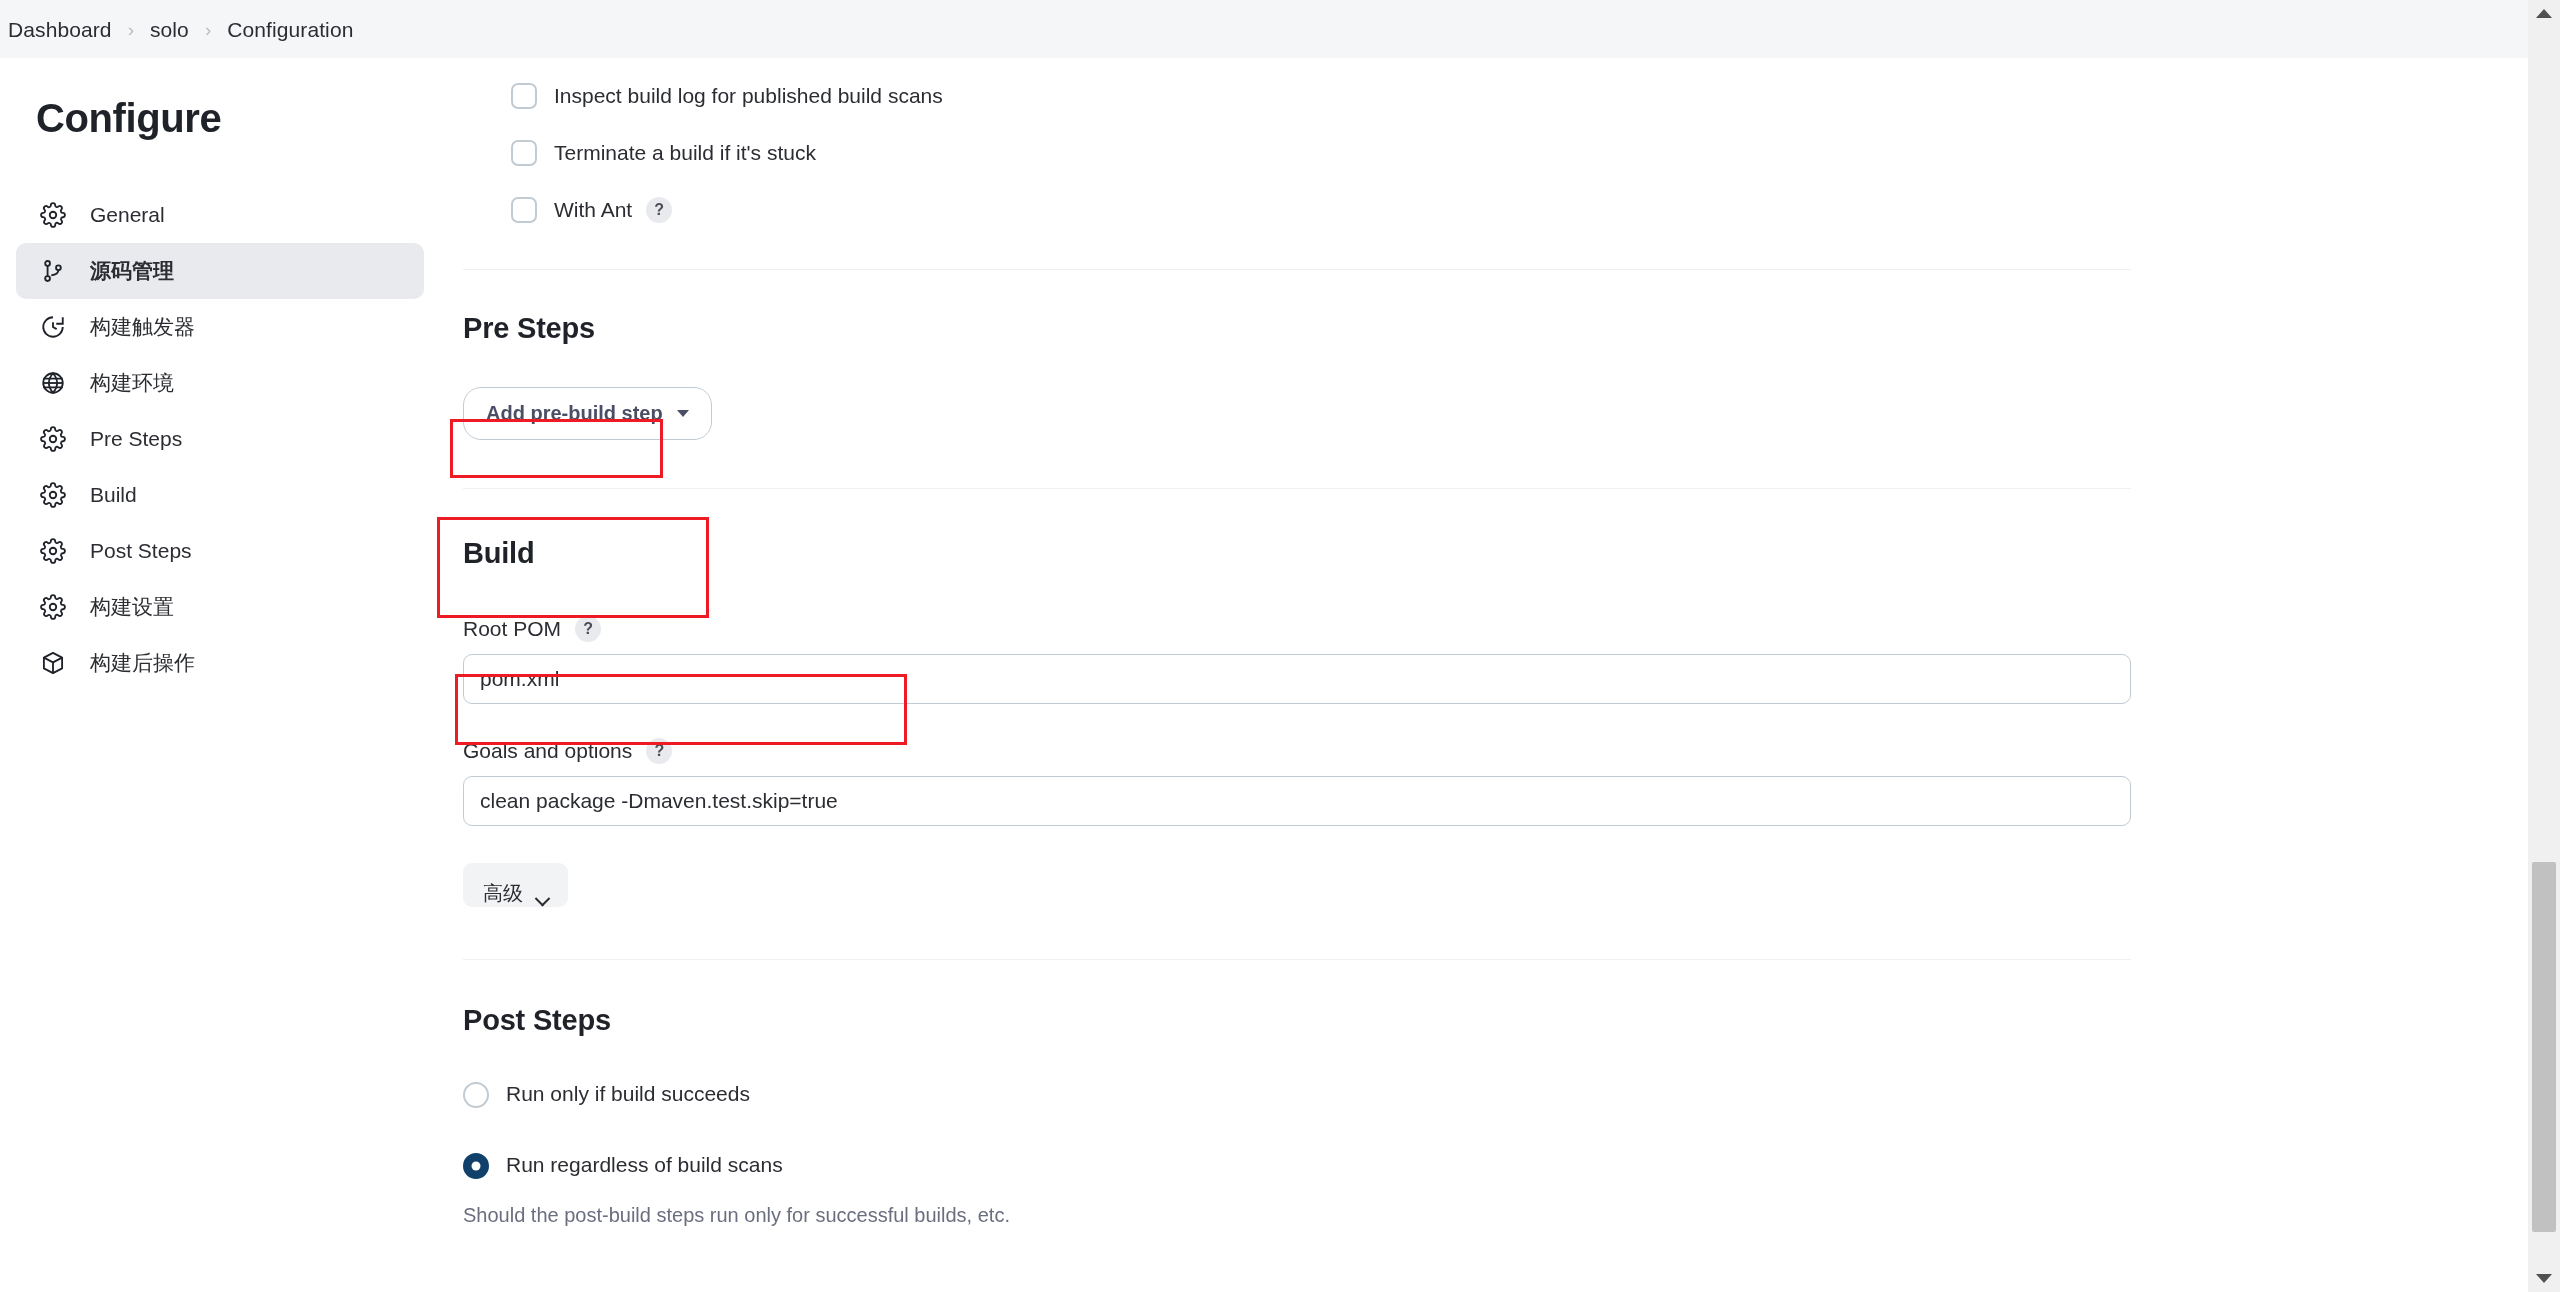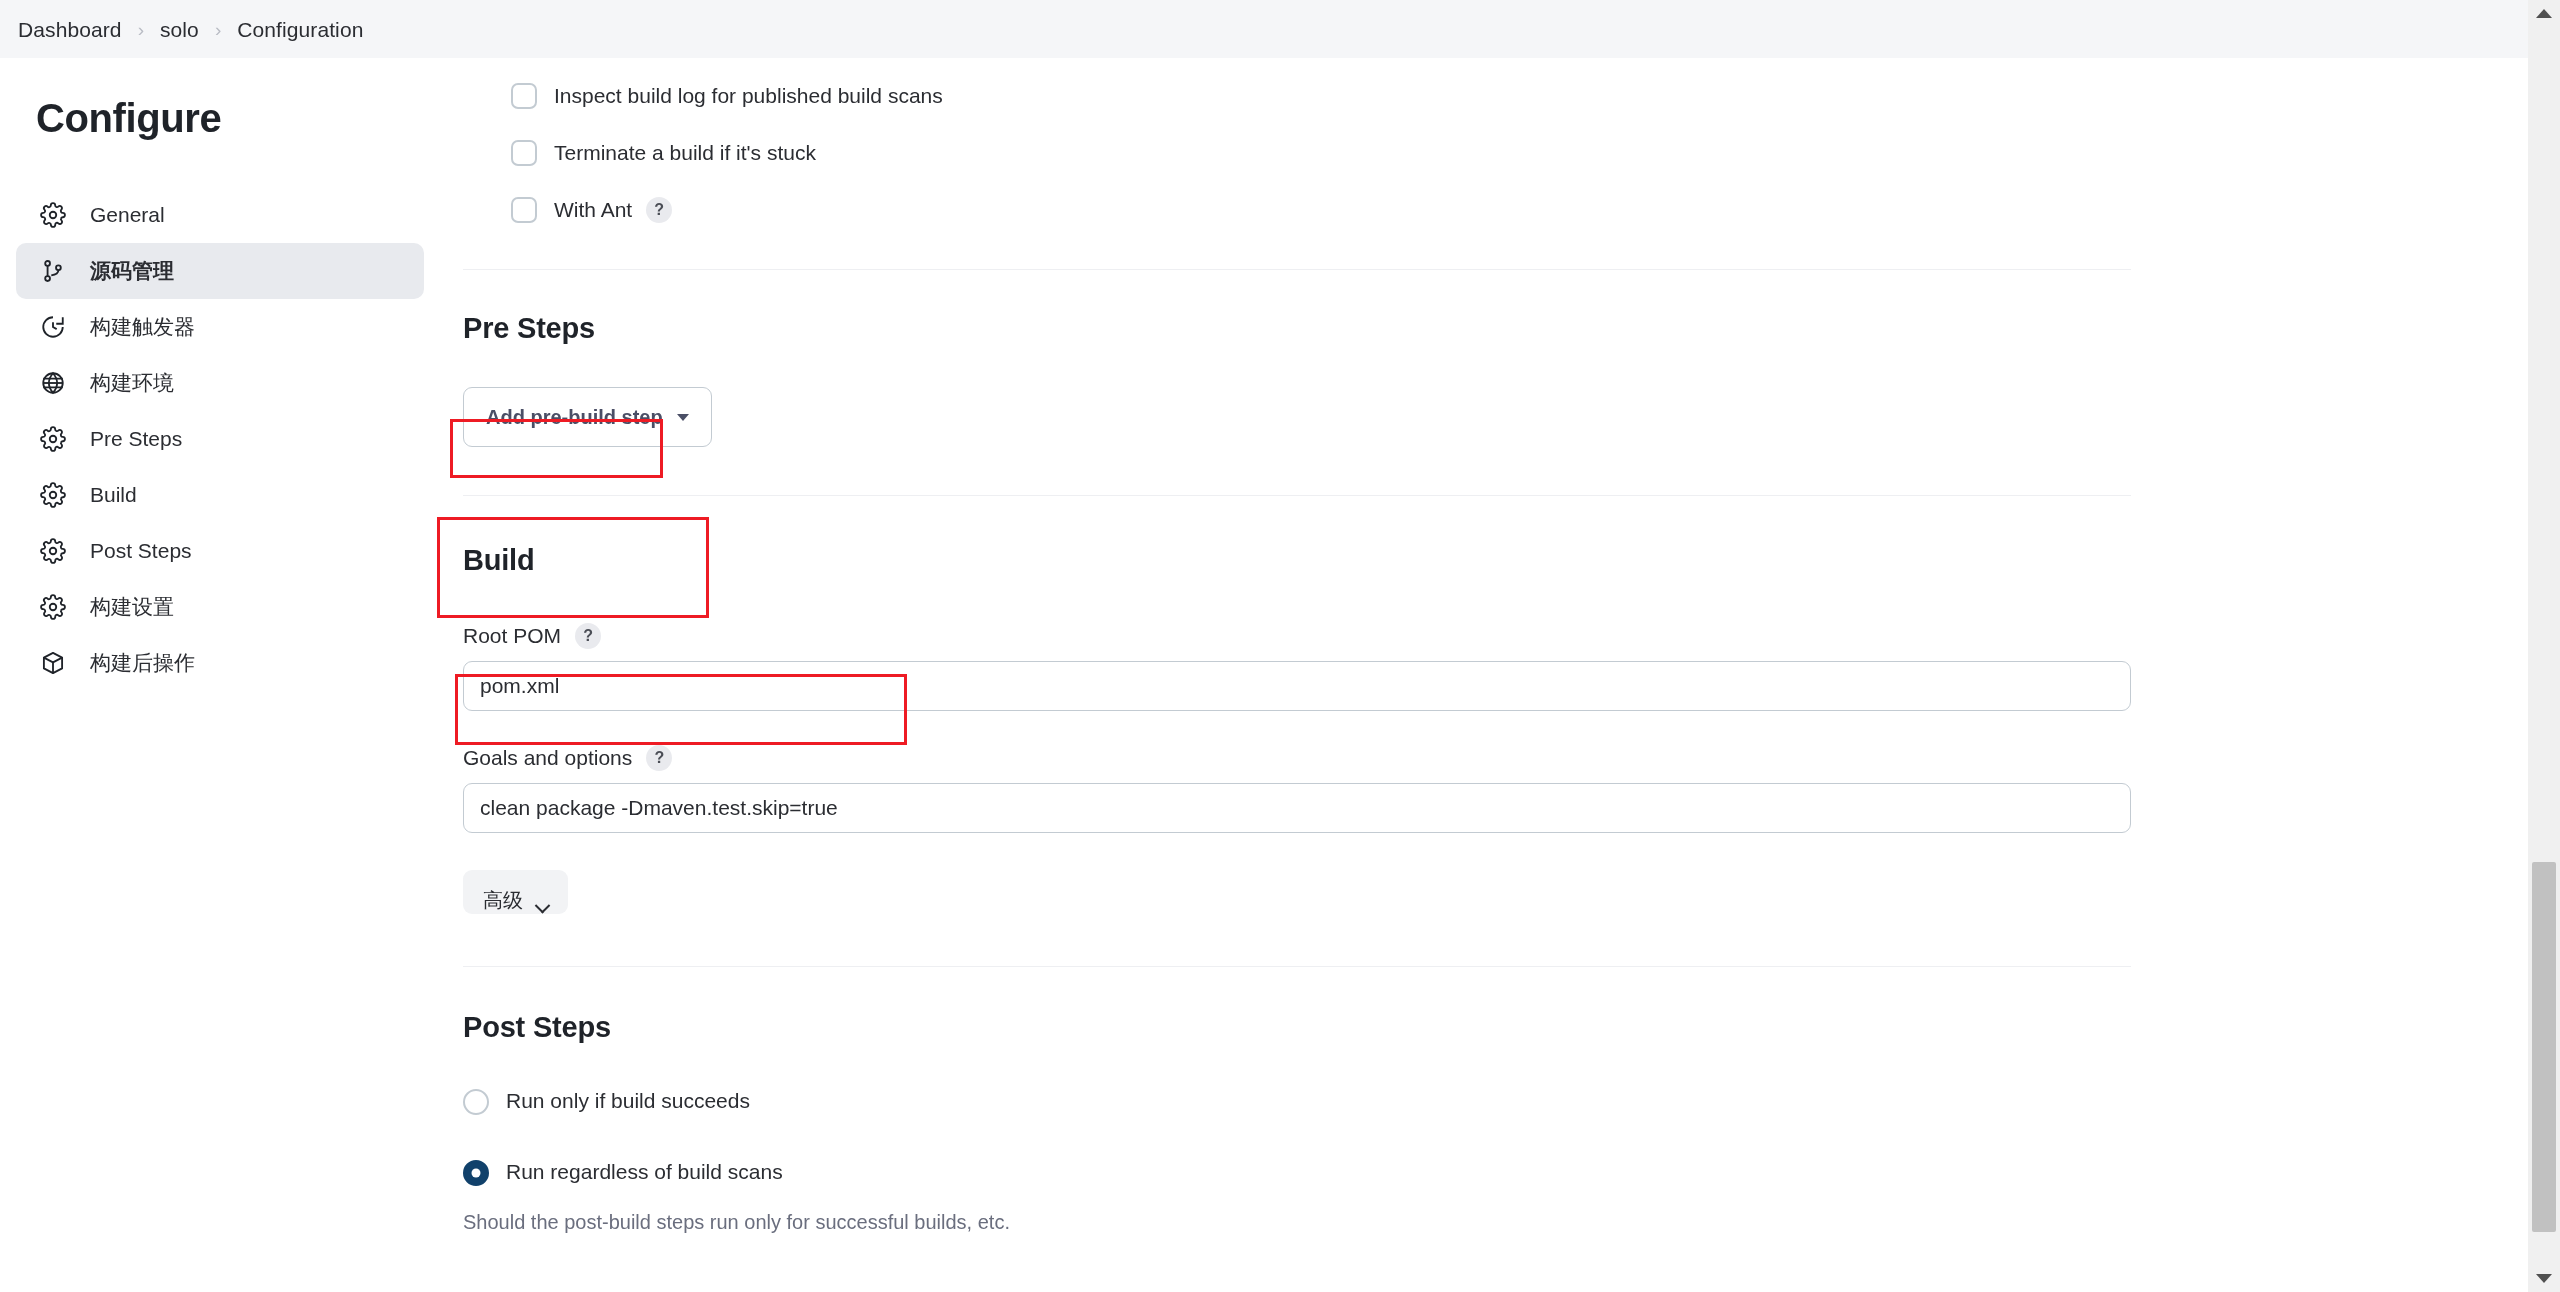--- a/index.html
+++ b/index.html
@@ -16,21 +16,21 @@
 
   
   #breadcrumb-bar {
     position: absolute;
     top: 0; left: 0;
     width: 2528px;
     height: 60px;
     background: #f5f6f8;
     display: flex;
     align-items: center;
-    padding-left: 18px;
+    padding-left: 8px;
     border-bottom: 1px solid #f0f0f2;
   }
   .crumb {
     font-size: 21px;
     color: #2b2d32;
     letter-spacing: .1px;
     white-space: nowrap;
   }
   .crumb-sep {
     color: #b9bcc4;
@@ -138,24 +138,24 @@
     font-size: 29px;
     font-weight: bold;
     color: #1f2329;
     letter-spacing: -0.2px;
     white-space: nowrap;
   }
 
   .btn-outline {
     display: inline-flex;
     align-items: center;
-    height: 60px;
+    height: 53px;
     padding: 0 22px;
     border: 1px solid #c3cbd2;
-    border-radius: 9px;
+    border-radius: 18px;
     background: #fff;
     color: #4b4f66;
     font-size: 20px;
     font-weight: bold;
     cursor: pointer;
     white-space: nowrap;
   }
   .caret-down {
     width: 0; height: 0;
     border-left: 6px solid transparent;

